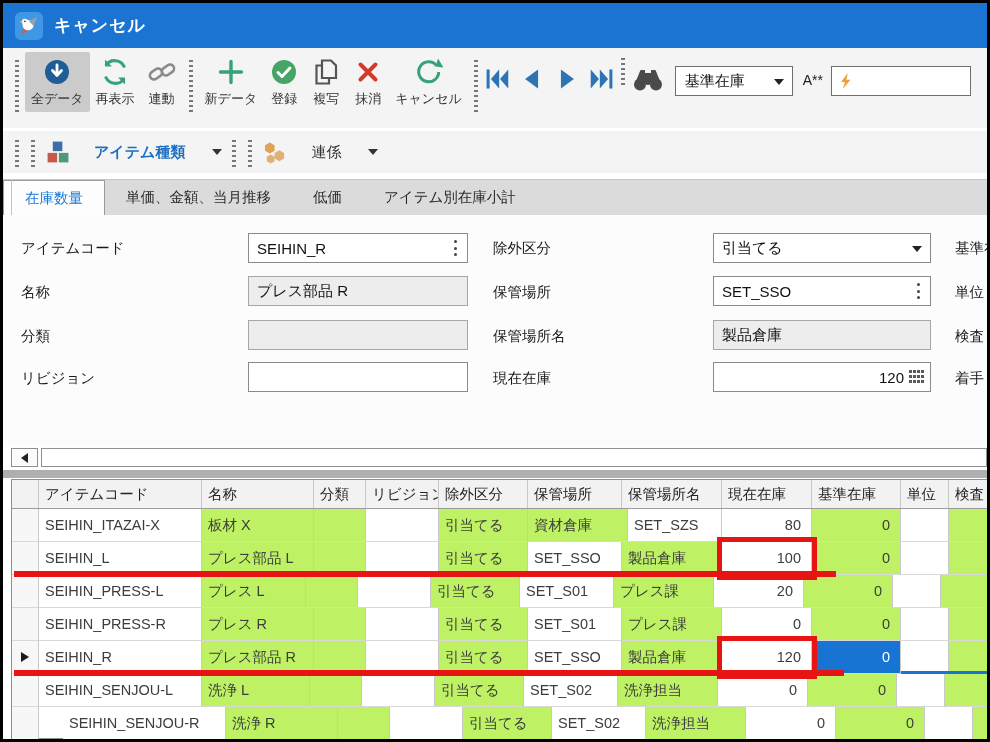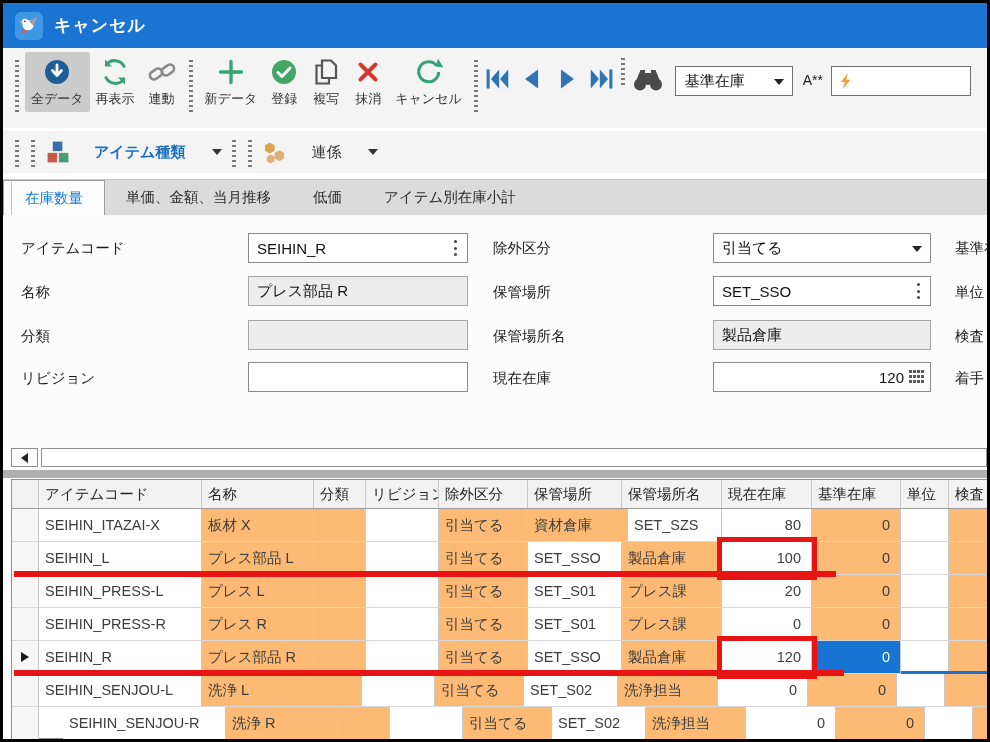--- a/index.html
+++ b/index.html
@@ -76,21 +76,21 @@
   
   .gridwrap { position:absolute; left:8px; top:476px; width:1001px; height:260px;
     border:1px solid #8F8F8F; background:#fff; }
   .grow { display:flex; height:33px; }
   .grow.header { height:29px; background:#F2F2F2; border-bottom:1px solid #9C9C9C; }
   .gcell { flex:none; border-right:1px solid #C9C9C9; padding:0 6px; font-size:14.5px; color:#3D3D3D;
     display:flex; align-items:center; overflow:hidden; white-space:nowrap; background:#fff; }
   .grow.header .gcell { color:#222; background:#F2F2F2; }
   .grow:not(.header) .gcell { border-bottom:1px solid #D8D8D8; }
   .gcell.rowhdr { background:#F7F7F7; justify-content:center; padding:0; }
-  .gcell.tint { background:#fdba74; }
+  .gcell.tint { background:#bef264; }
   .gcell.num { justify-content:flex-end; padding-right:10px; }
   .gcell.sel { background:#1874D2 !important; color:#fff; }
   .gcell.redbox { box-shadow:0 0 0 5px #E81414; position:relative; z-index:3; background:#fff !important; }
   .cur-arrow { width:0; height:0; border-top:5px solid transparent; border-bottom:5px solid transparent;
     border-left:8px solid #1A1A1A; }
   .red-underline { position:absolute; left:2px; height:6px; background:#E81414; z-index:4; }
   .blue-tail { position:absolute; height:3px; background:#1874D2; z-index:2; }
   .right-labels .flabel { left:952px; }
 </style>
 </head>
@@ -374,21 +374,21 @@
         <div class="gcell" style="width: 94px;">SET_SSO</div>
         <div class="gcell tint" style="width: 100px;">製品倉庫</div>
         <div class="gcell num redbox" style="width: 90px;">100</div>
         <div class="gcell tint num" style="width: 89px;">0</div>
         <div class="gcell" style="width: 48px;"></div>
         <div class="gcell tint" style="width: 64px;"></div>
       </div>
       <div class="grow">
         <div class="gcell rowhdr" style="width: 27px;"></div>
         <div class="gcell" style="width: 163px;">SEIHIN_PRESS-L</div>
-        <div class="gcell tint" style="width: 112px;">プレス L</div>
+        <div class="gcell tint" style="width: 104px;">プレス L</div>
         <div class="gcell tint" style="width: 52px;"></div>
         <div class="gcell" style="width: 73px;"></div>
         <div class="gcell tint" style="width: 89px;">引当てる</div>
         <div class="gcell" style="width: 94px;">SET_S01</div>
         <div class="gcell tint" style="width: 100px;">プレス課</div>
         <div class="gcell num" style="width: 90px;">20</div>
         <div class="gcell tint num" style="width: 89px;">0</div>
         <div class="gcell" style="width: 48px;"></div>
         <div class="gcell tint" style="width: 64px;"></div>
       </div>

